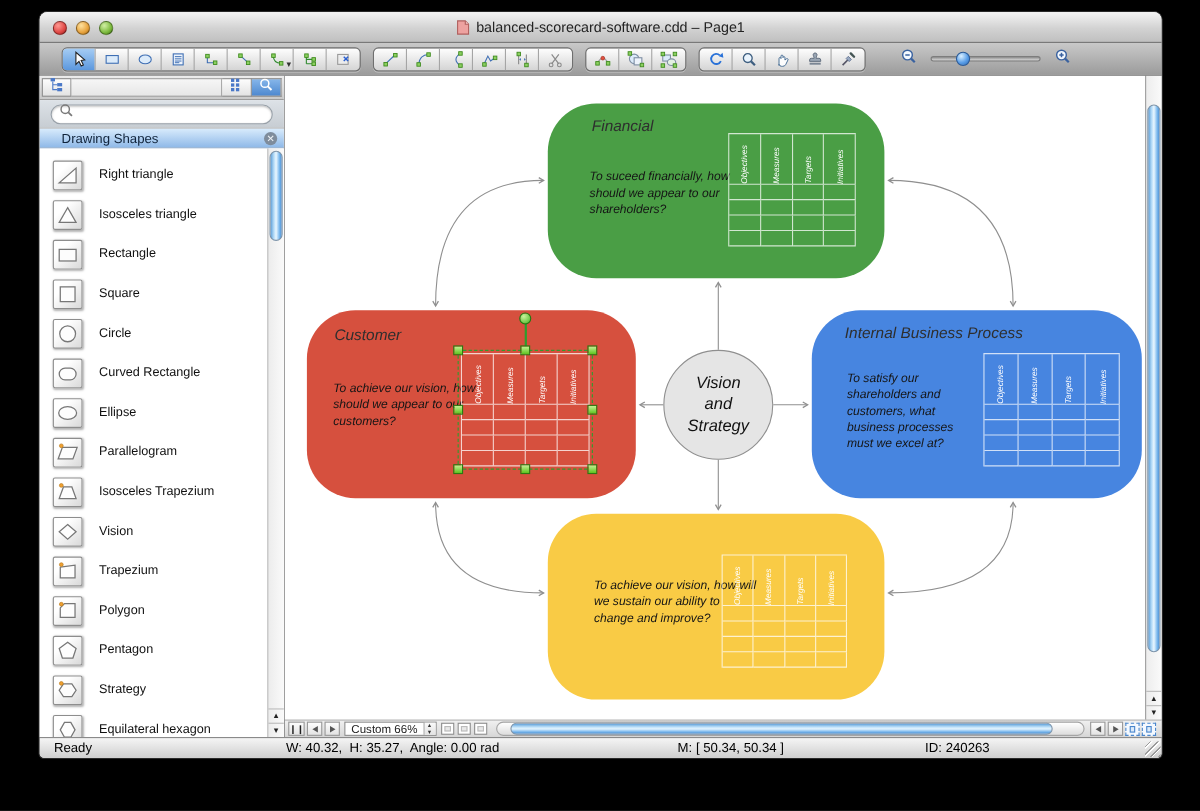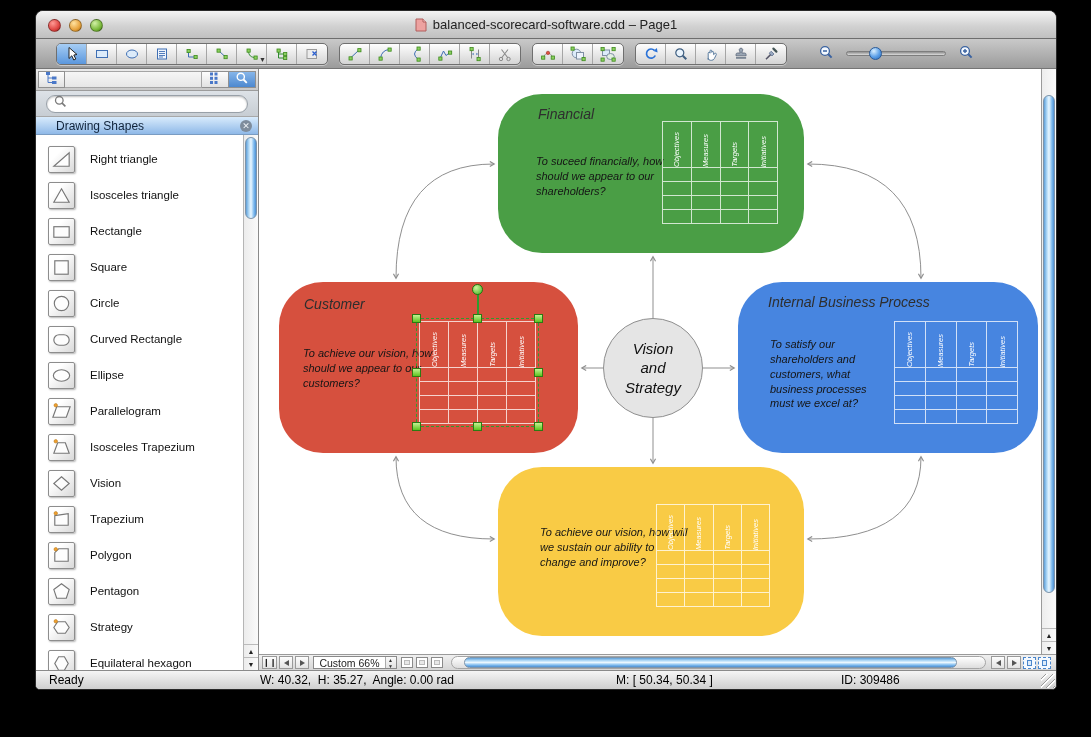--- a/index.html
+++ b/index.html
@@ -784,16 +784,16 @@
             <div class="c"></div>
           </div>
       </div>
     </div>
   </div>
 
   <div class="statusbar">
     <span class="st-ready">Ready</span>
     <span class="st-dims">W: 40.32,  H: 35.27,  Angle: 0.00 rad</span>
     <span class="st-mouse">M: [ 50.34, 50.34 ]</span>
-    <span class="st-id">ID: 309486</span>
+    <span class="st-id">ID: 240263</span>
     <div class="grip"></div>
   </div>
 </div>
 
 </body></html>

